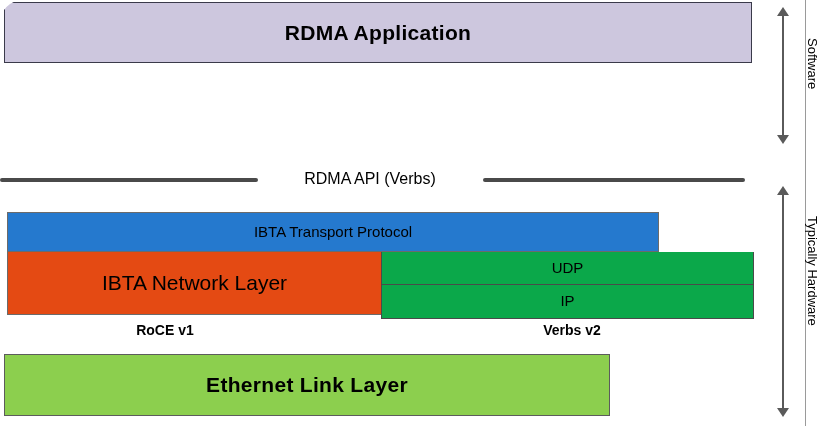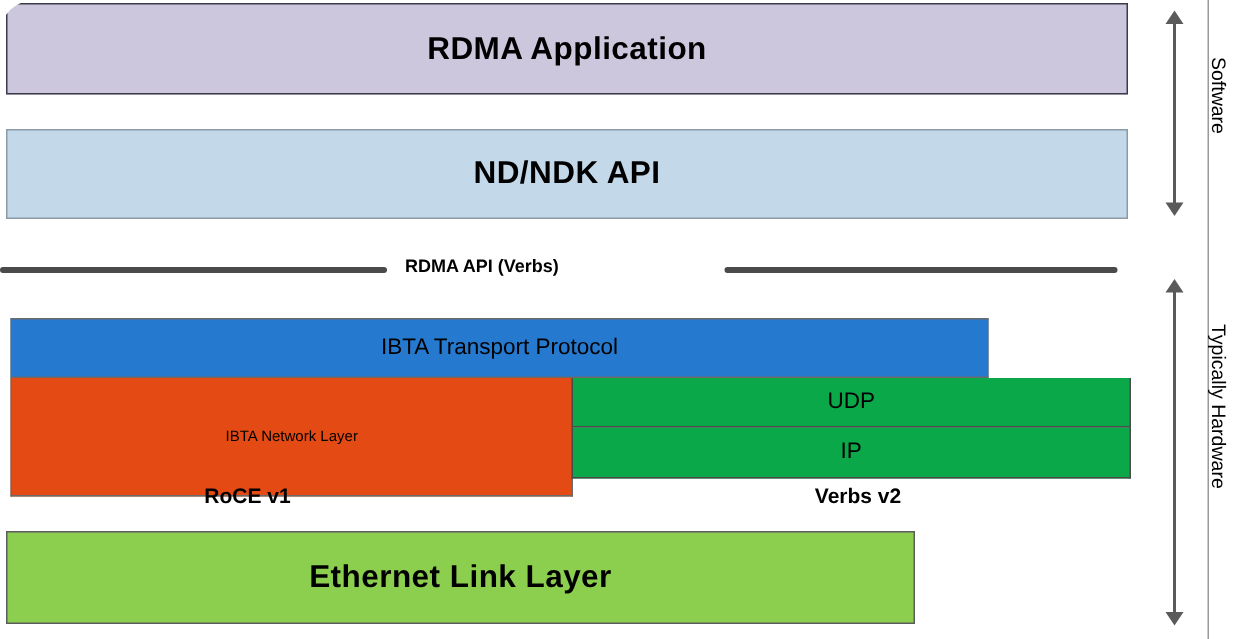--- a/index.html
+++ b/index.html
@@ -71,44 +71,45 @@
     width: 262px;
     height: 4px;
     background: #4a4a4a;
     border-radius: 2px;
   }
   #verbs-label {
     position: absolute;
     left: 270px;
     top: 170px;
     width: 200px;
-    font-size: 12px;
-    font-weight: bold;
+    text-align: center;
+    font-size: 16px;
+    font-weight: normal;
     color: #000000;
   }
 
   
   #box-ibta-transport {
     left: 7px;
     top: 212px;
     width: 652px;
     height: 40px;
     background: #2579ce;
     border: 1px solid #6b6b6b;
     font-size: 15px;
   }
   #box-ibta-network {
     left: 7px;
     top: 252px;
     width: 375px;
-    height: 79px;
+    height: 63px;
     background: #e44a13;
     border: 1px solid #6b6b6b;
     border-top: none;
-    font-size: 10px;
+    font-size: 21px;
   }
   #box-udp {
     left: 381px;
     top: 252px;
     width: 373px;
     height: 33px;
     background: #0ba84a;
     border: 1px solid #4a4a4a;
     border-top: none;
     font-size: 15px;
@@ -227,23 +228,20 @@
 </style>
 </head>
 <body>
 
 <div id="canvas">
 
   <div class="box" id="box-rdma-app">
     <span>RDMA Application</span>
   </div>
 
-  <div class="box" id="box-ndndk-api">
-    <span>ND/NDK API</span>
-  </div>
 
   <div id="verbs-line-left"></div>
   <div id="verbs-line-right"></div>
   <div id="verbs-label">RDMA API (Verbs)</div>
 
   <div class="box" id="box-ibta-transport">
     <span>IBTA Transport Protocol</span>
   </div>
 
   <div class="box" id="box-ibta-network">

